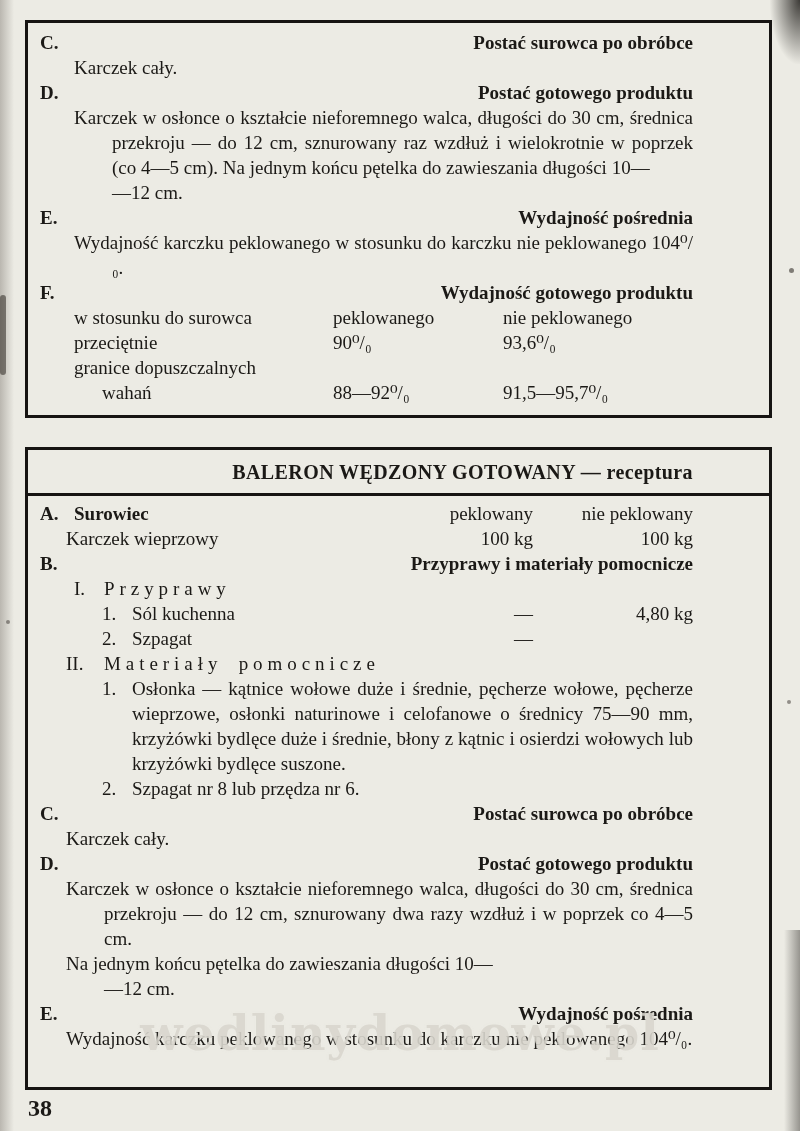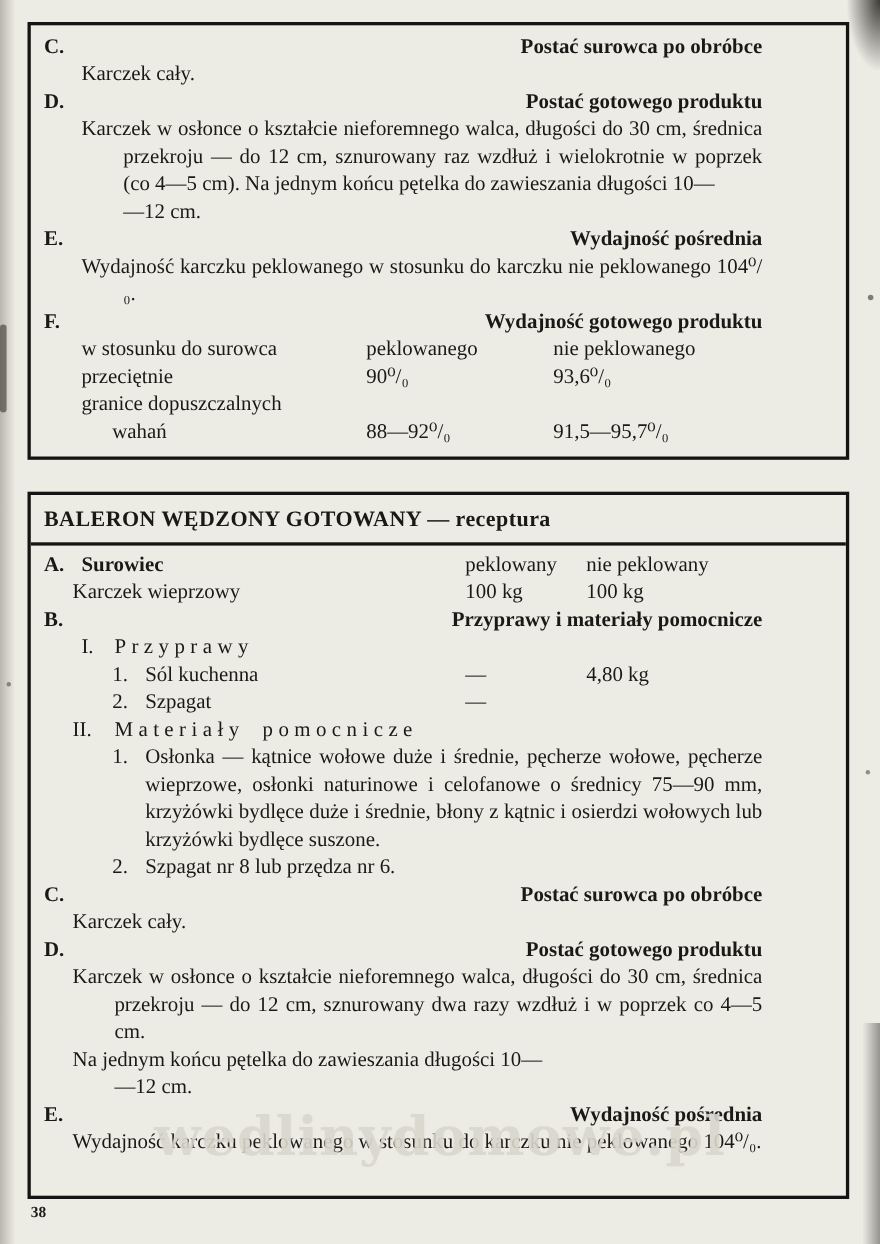--- a/index.html
+++ b/index.html
@@ -45,48 +45,48 @@
   .cont  { margin-left:72px; }
   .cont2 { margin-left:64px; }
 
   
   .trow { display:grid; grid-template-columns:1fr 170px 190px; margin-left:34px; }
   .trow .c1, .trow .c2 { }
   .wahan { padding-left:28px; }
 
   
   .trow2 { display:grid; grid-template-columns:1fr 110px 160px; }
-  .trow2 .c1, .trow2 .c2 { text-align:left; }
+  .trow2 .c1, .trow2 .c2 { text-align:right; }
   .trow2 .lbl-flex { display:flex; }
   .trow2 .lbl-flex .letter { flex:0 0 34px; font-weight:bold; }
   .trow2 .lbl-flex .ttl { font-weight:bold; }
   .row-ind { margin-left:26px; }
   .item-lbl { display:flex; margin-left:62px; }
   .item-lbl .num { flex:0 0 30px; }
 
   .sub1 { display:flex; margin-left:34px; }
   .sub1 .roman { flex:0 0 30px; }
   .sub2 { display:flex; margin-left:26px; }
   .sub2 .roman { flex:0 0 38px; }
   .spaced { letter-spacing:0.26em; word-spacing:0.35em; }
 
   .mitem { display:flex; margin-left:62px; }
   .mitem .num { flex:0 0 30px; }
   .mitem .mtext { flex:1; text-align:justify; }
 
-  .box2-title { text-align:left; font-weight:bold; font-size:20px;
+  .box2-title { text-align:right; font-weight:bold; font-size:20px;
     letter-spacing:0.4px; padding:11px 76px 9px 12px; border-bottom:3px solid #161412; }
 
   .watermark { position:absolute; left:50%; top:1004px; transform:translateX(-50%);
     font-size:49px; font-weight:bold; white-space:nowrap; z-index:6;
     color:rgba(214,211,203,0.80); letter-spacing:1px;
     text-shadow:0 0 2px rgba(240,238,232,0.5);
     font-family:"DejaVu Serif",serif; }
 
-  .pageno { position:absolute; left:28px; top:1095px; font-weight:bold; font-size:14px; }
+  .pageno { position:absolute; left:28px; top:1095px; font-weight:bold; font-size:24px; }
 </style>
 </head>
 <body>
 
 <div class="page">
 
   <div class="edge-left"></div>
   <div class="dash-left"></div>
   <div class="corner-tr"></div>
   <div class="edge-right-low"></div>

